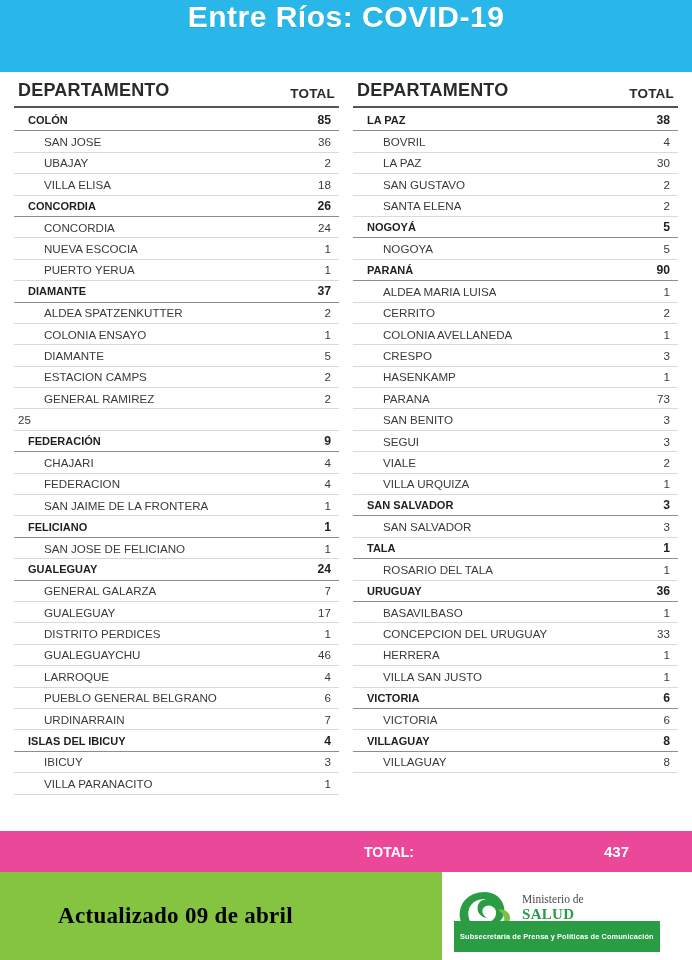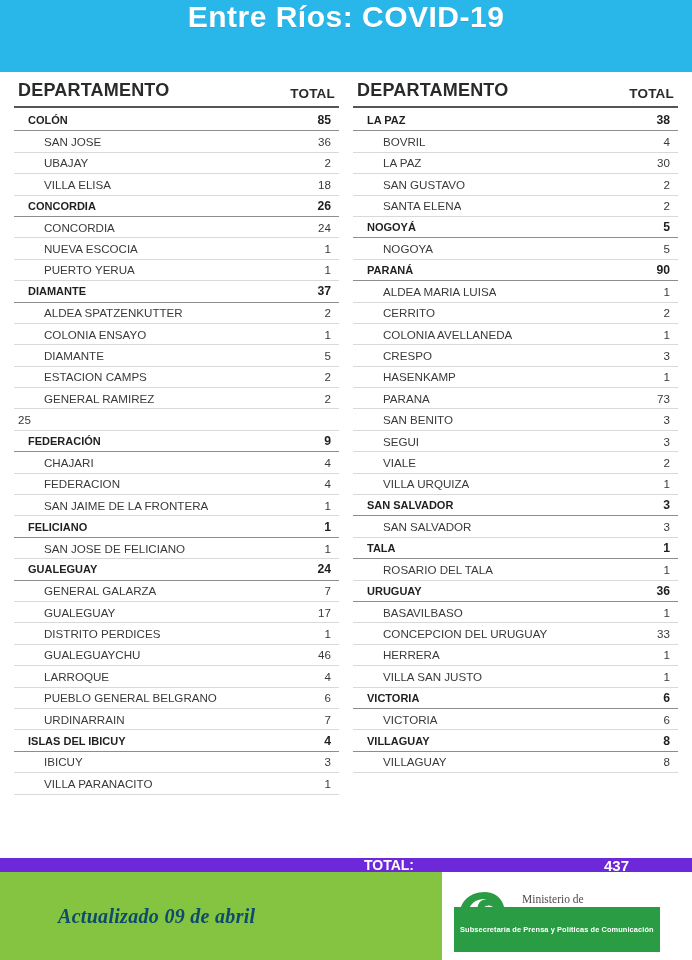--- a/index.html
+++ b/index.html
@@ -97,22 +97,22 @@
   }
   .row.loc .name {
     padding-left: 26px;
   }
   
   .total-band {
     position: absolute;
     left: 0;
     right: 0;
     bottom: 88px;
-    height: 14px;
-    background: #6d28d9;
+    height: 41px;
+    background: #ec4899;
     display: flex;
     align-items: center;
   }
   .total-band .label {
     color: #fff;
     font-size: 14px;
     font-weight: bold;
     margin-left: 364px;
   }
   .total-band .value {
@@ -130,25 +130,24 @@
     height: 88px;
     display: flex;
   }
   .footer-left {
     flex: 1 1 auto;
     background: #85c440;
     display: flex;
     align-items: center;
   }
   .footer-left .txt {
-    color: #0c4a6e;
+    color: #000000;
     font-family: "Liberation Serif", serif;
-    font-style: italic;
-    font-weight: bold;
-    font-size: 20px;
+    font-weight: bold;
+    font-size: 23px;
     margin-left: 58px;
     letter-spacing: 0.3px;
   }
   .footer-right {
     flex: 0 0 250px;
     background: #ffffff;
     display: flex;
     align-items: center;
     padding-left: 12px;
     position: relative;
@@ -180,21 +179,21 @@
     color: #5a5a5a;
   }
   .logo-caption {
     position: absolute;
     left: 12px;
     bottom: 8px;
     background: #2a9c44;
     color: #fff;
     font-size: 7.4px;
     font-weight: bold;
-    padding: 18px 6px;
+    padding: 11px 6px;
     white-space: nowrap;
     letter-spacing: 0.1px;
   }
 </style>
 </head>
 <body>
 
 <div class="page">
 
   <div class="header-band">

